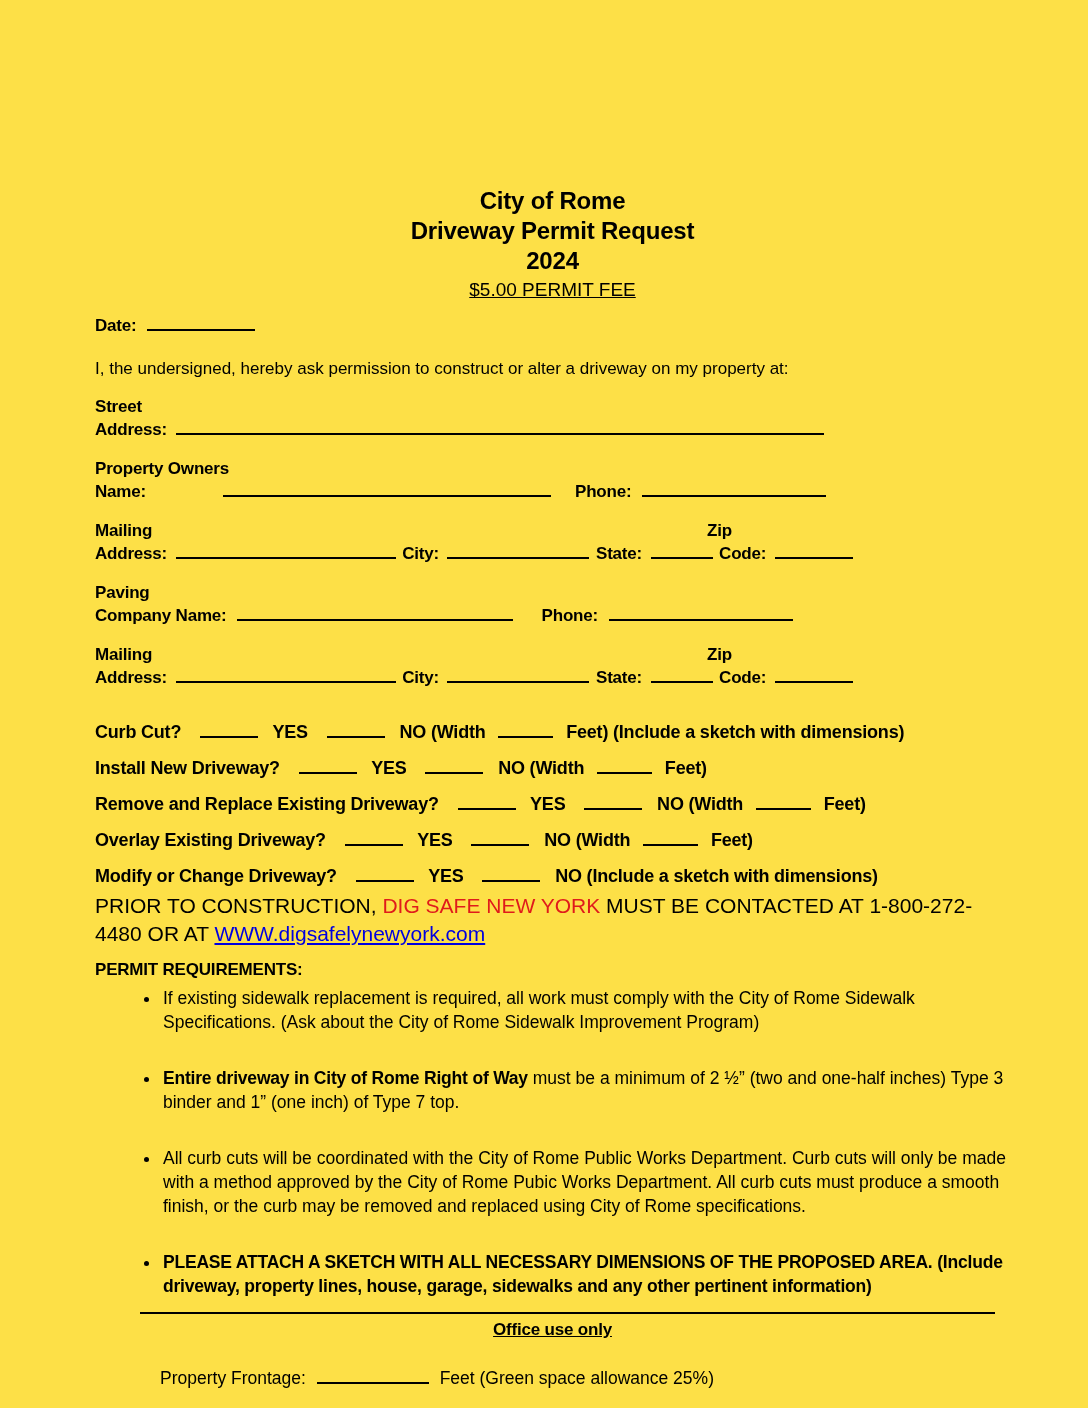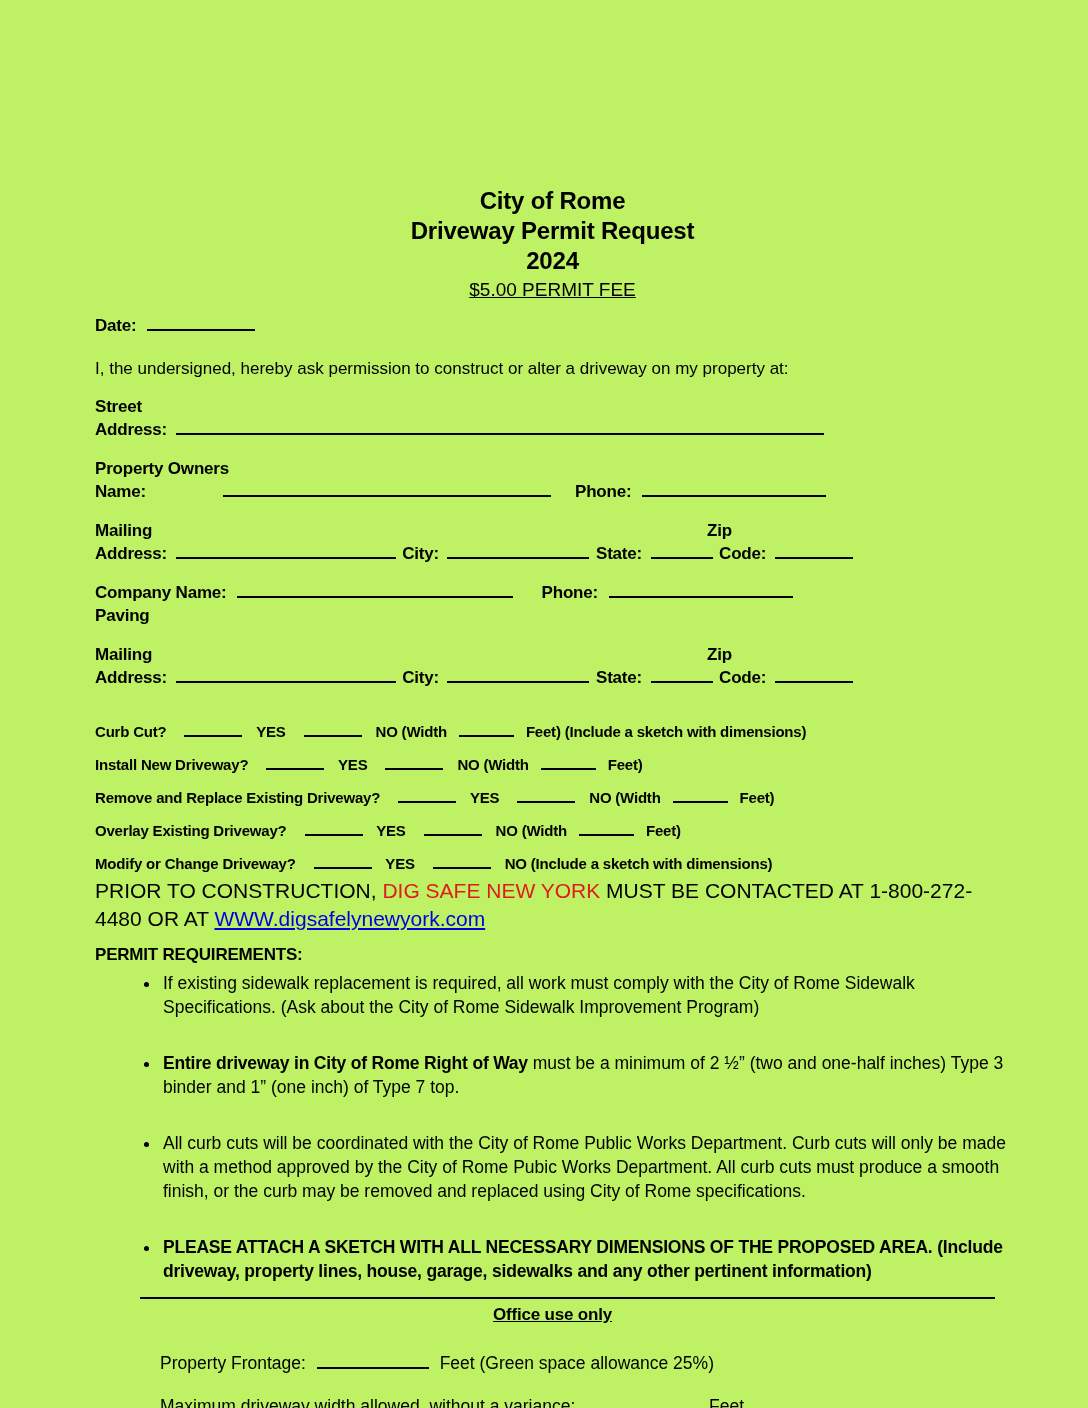--- a/index.html
+++ b/index.html
@@ -6,21 +6,21 @@
   html,body { background:#ffffff; }
   body {
     width:1088px; height:1408px;
     font-family:"Liberation Sans", sans-serif;
     color:#000;
   }
   .page {
     position:relative;
     width:1088px; height:1408px;
     padding:186px 78px 0 95px;
-    background:#bef264;
+    background:#fde047;
     overflow:hidden;
   }
   .center { text-align:center; }
   .title-line { font-size:24px; font-weight:bold; line-height:30px; letter-spacing:-0.2px; }
   .fee-line { font-size:19px; line-height:24px; text-decoration:underline; margin-top:2px; }
 
   .bold { font-weight:bold; letter-spacing:-0.2px; }
 
   .row  { font-size:17px; line-height:23px; }
   .statement { font-size:17px; margin-top:22px; }
@@ -30,21 +30,21 @@
     border-bottom:2px solid #000;
     height:15px;
     vertical-align:baseline;
   }
   .date-row { margin-top:12px; font-weight:bold; letter-spacing:-0.2px; }
 
   .fieldgroup { margin-top:16px; font-size:17px; font-weight:bold; letter-spacing:-0.2px; line-height:23px; }
   .toprow { position:relative; }
   .zip-label { position:absolute; left:612px; top:0; }
 
-  .qrow { margin-top:15px; font-size:15px; font-weight:bold; letter-spacing:-0.2px; }
+  .qrow { margin-top:15px; font-size:18px; font-weight:bold; letter-spacing:-0.2px; }
   .qrow.first { margin-top:33px; }
   .qrow .yn-blank { width:58px; margin:0 10px 0 14px; }
   .qrow .w-blank  { width:55px; margin:0 8px; }
 
   .prior { margin-top:5px; font-size:21px; line-height:28px; font-weight:normal; letter-spacing:0; }
   .red-text { }
   .link { text-decoration:underline; cursor:pointer; }
 
   .req-heading { margin-top:12px; font-size:17px; font-weight:bold; letter-spacing:-0.2px; }
   ul.req-list { margin-top:6px; list-style:disc; padding-left:66px; }
@@ -103,27 +103,27 @@
       <span style="margin-left:2px;">City:</span>
       <span class="blank" style="width:142px; margin-left:4px;"></span>
       <span style="margin-left:2px;">State:</span>
       <span class="blank" style="width:62px; margin-left:4px;"></span>
       <span style="margin-left:2px;">Code:</span>
       <span class="blank" style="width:78px; margin-left:4px;"></span>
     </div>
   </div>
 
   <div class="fieldgroup">
+    <div>Paving</div>
     <div>
       <span>Company Name:</span>
       <span class="blank" style="width:276px; margin-left:6px;"></span>
       <span style="margin-left:24px;">Phone:</span>
       <span class="blank" style="width:184px; margin-left:6px;"></span>
     </div>
-    <div>Paving</div>
   </div>
 
   <div class="fieldgroup">
     <div class="toprow">
       <span>Mailing</span>
       <span class="zip-label">Zip</span>
     </div>
     <div>
       <span>Address:</span>
       <span class="blank" style="width:220px; margin-left:4px;"></span>

